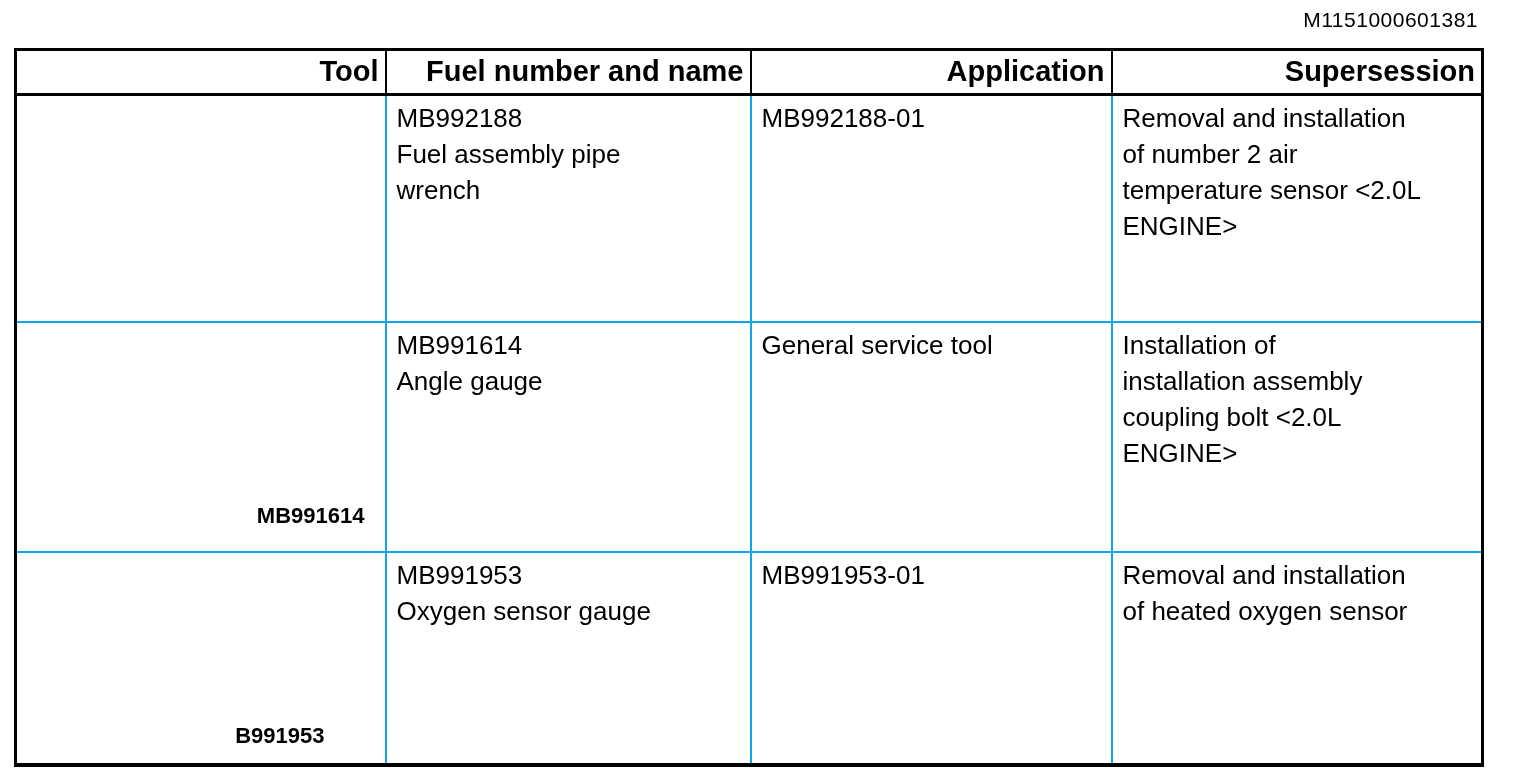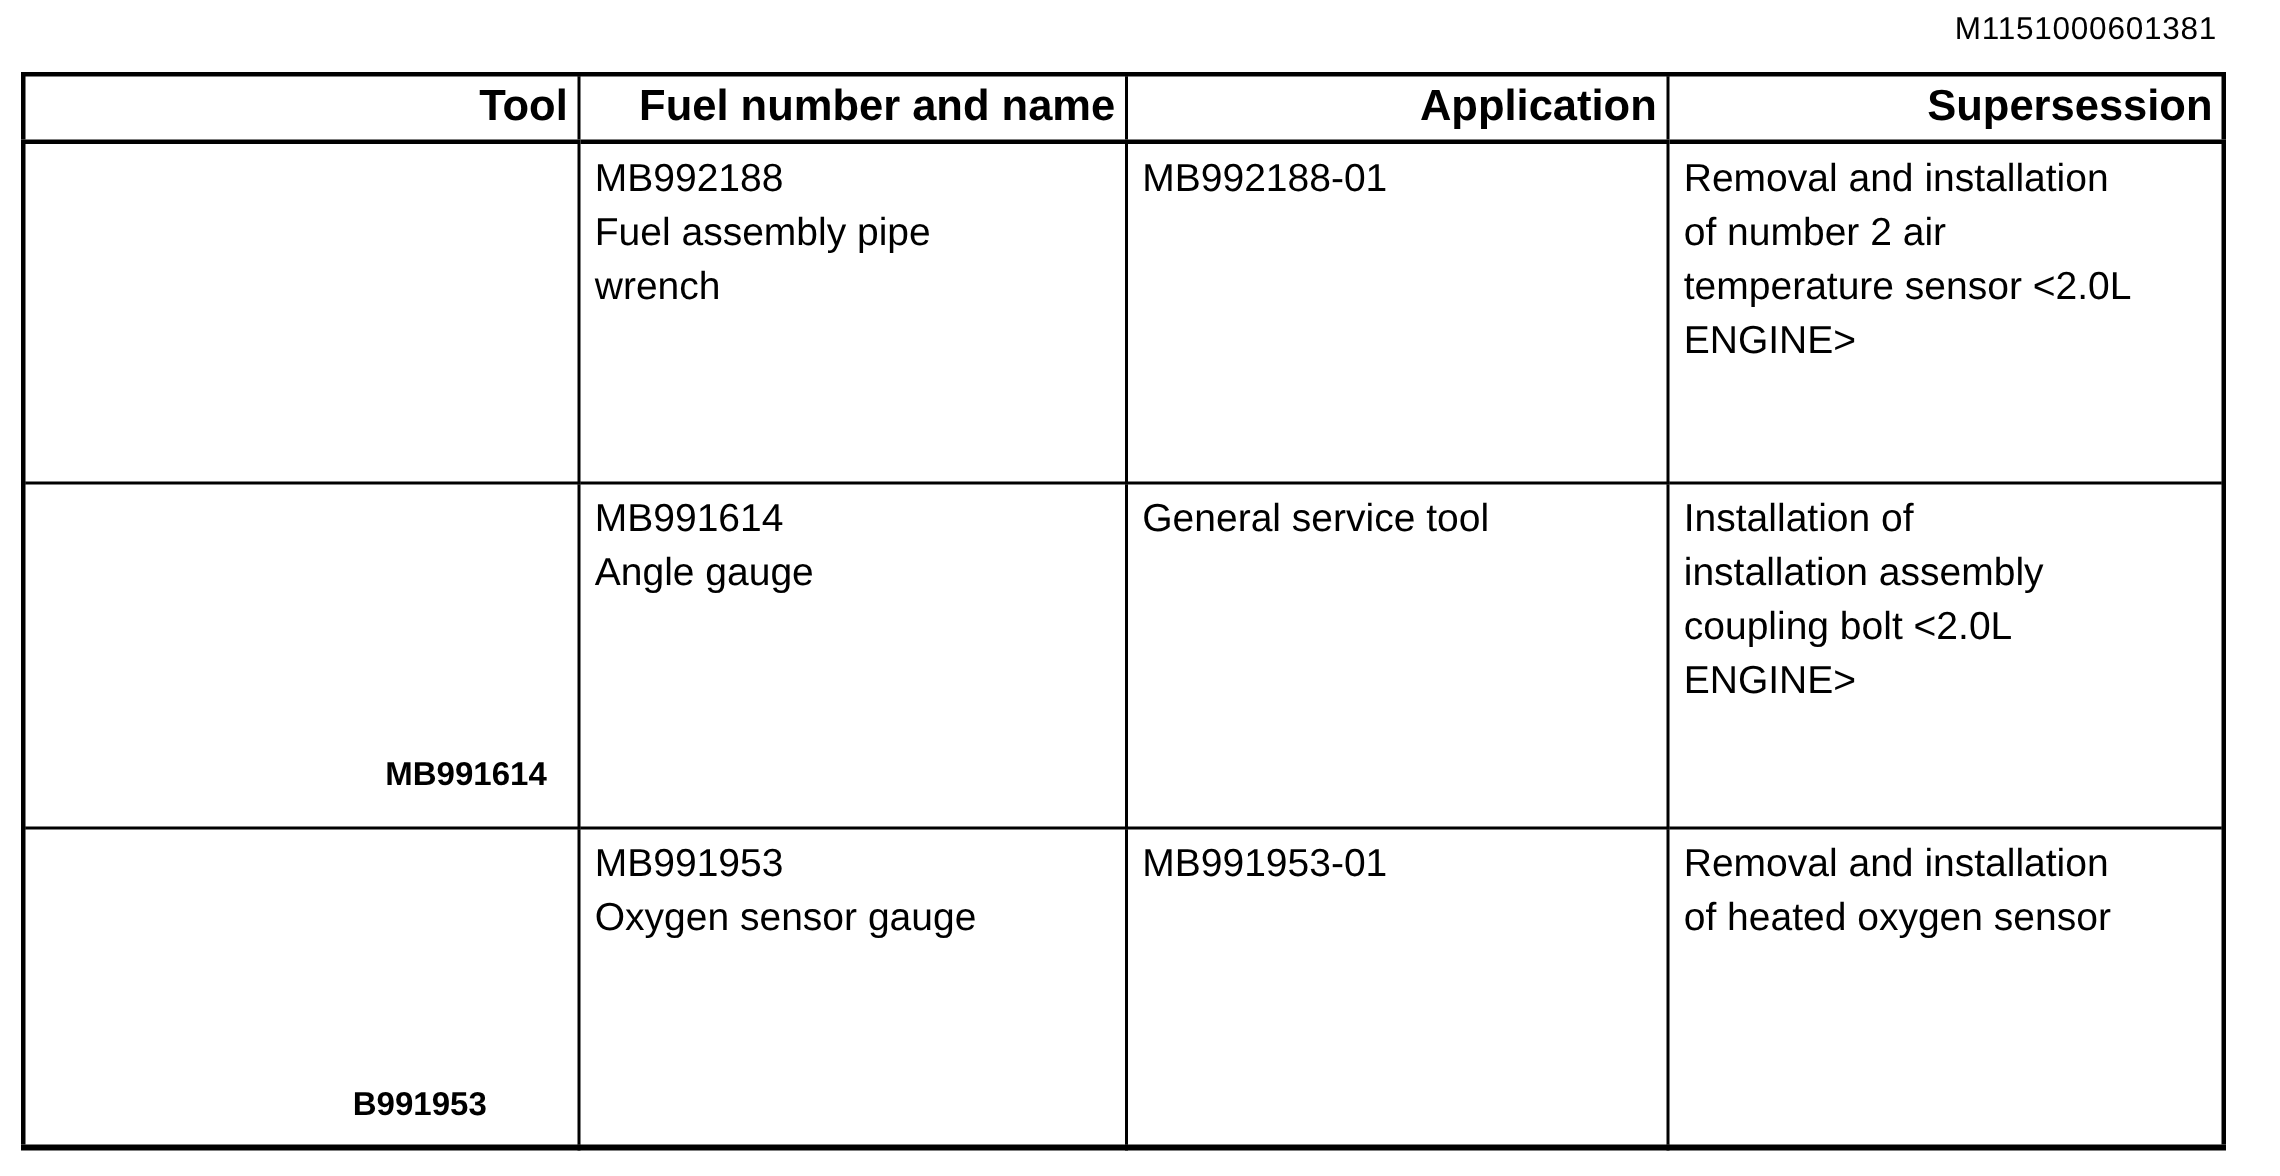--- a/index.html
+++ b/index.html
@@ -17,21 +17,21 @@
     width: 1467px; table-layout: fixed;
     border-collapse: collapse;
     border: 3px solid #000; border-bottom: 4px solid #000;
   }
   th {
     border: 2px solid #000; border-bottom: 3px solid #000;
     font-size: 29px; font-weight: bold; text-align: right;
     padding: 3px 6px 5px 9px; height: 34px; vertical-align: middle;
   }
   td {
-    border: 2px solid #000000; vertical-align: top;
+    border: 2px solid #0ea5e9; vertical-align: top;
     font-size: 26px; line-height: 36px;
     padding: 4px 8px 4px 10px;
   }
   td.tool-cell { padding: 0; position: relative; }
   tr.row-1 { height: 227px; }
   tr.row-2 { height: 230px; }
   tr.row-3 { height: 213px; }
   .illus { position: relative; width: 100%; height: 100%; }
   .illus svg { position: absolute; left: 0; top: 0; width: 100%; height: 100%; }
   .illus-label {

